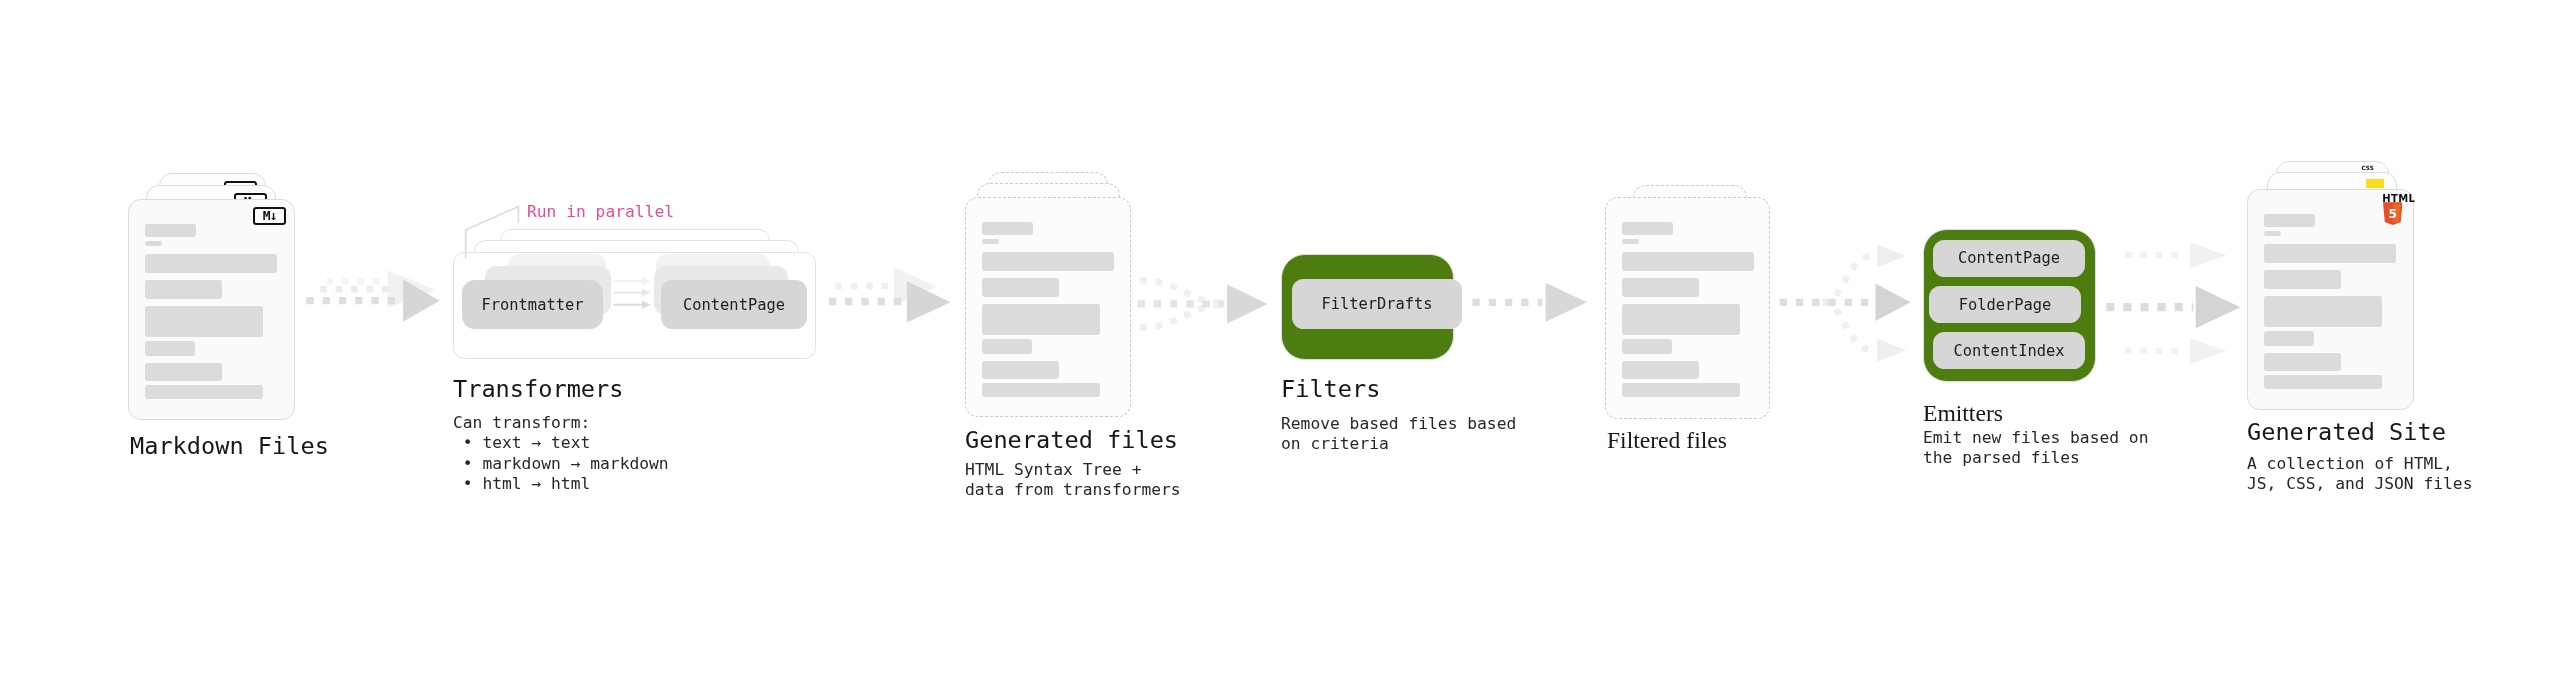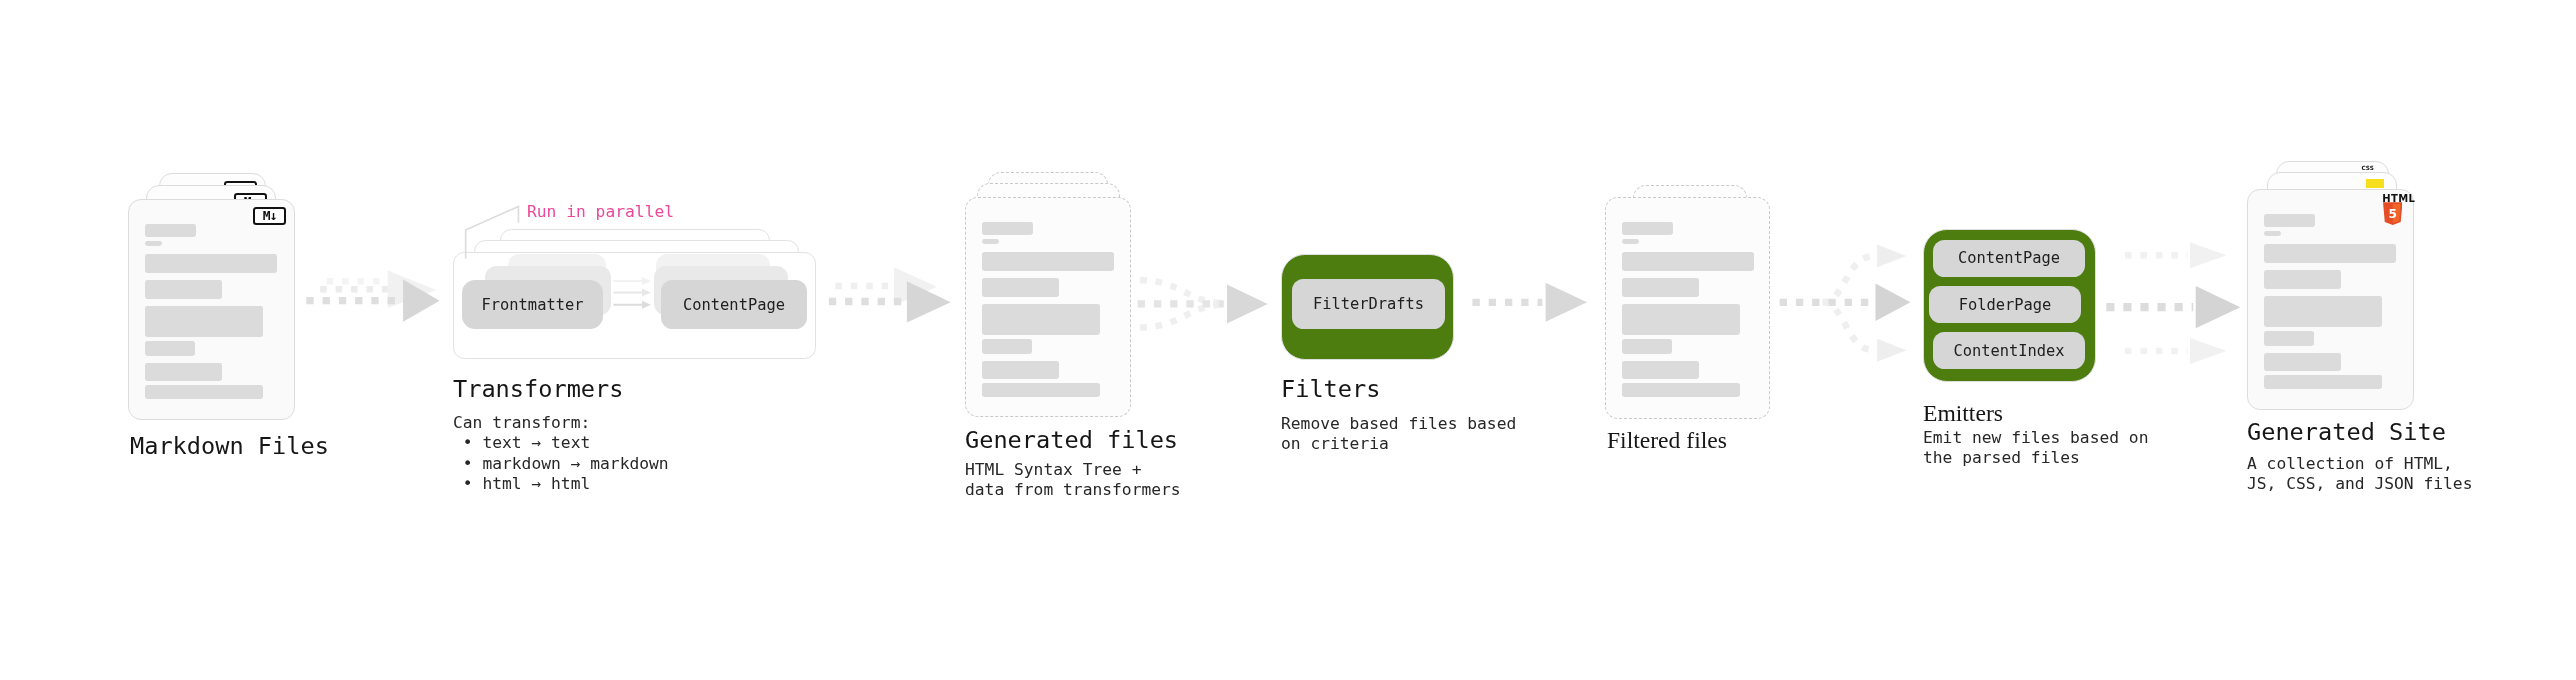--- a/index.html
+++ b/index.html
@@ -109,21 +109,21 @@
           <div class="bar" style="width: 118px; height: 14.6px; margin-bottom: 0px;"></div>
         </div>
     </div>
     <div class="title" style="left:965px;top:426px;">Generated files</div>
     <div class="desc" style="left:965px;top:460px;">HTML Syntax Tree +
 data from transformers</div>
   </div>
 
   <div>
     <div class="group-box" style="left:1281px;top:254px;width:173px;height:106px;"></div>
-    <div class="pill" style="left:1292px;top:279px;width:153px;height:50px;">FilterDrafts</div>
+    <div class="pill" style="left:1292px;top:279px;width:170px;height:50px;">FilterDrafts</div>
     <div class="title" style="left:1281px;top:375px;">Filters</div>
     <div class="desc" style="left:1281px;top:414px;">Remove based files based
 on criteria</div>
   </div>
 
   <div>
     <div class="dash-card layer" style="left:1633px;top:185px;width:114px;height:73px;"></div>
     <div class="dash-card" style="left:1605px;top:197px;width:165px;height:222px;">
       <div class="doc-body">
           <div class="bar" style="width: 51px; height: 12.2px; margin-bottom: 4.1px;"></div>

